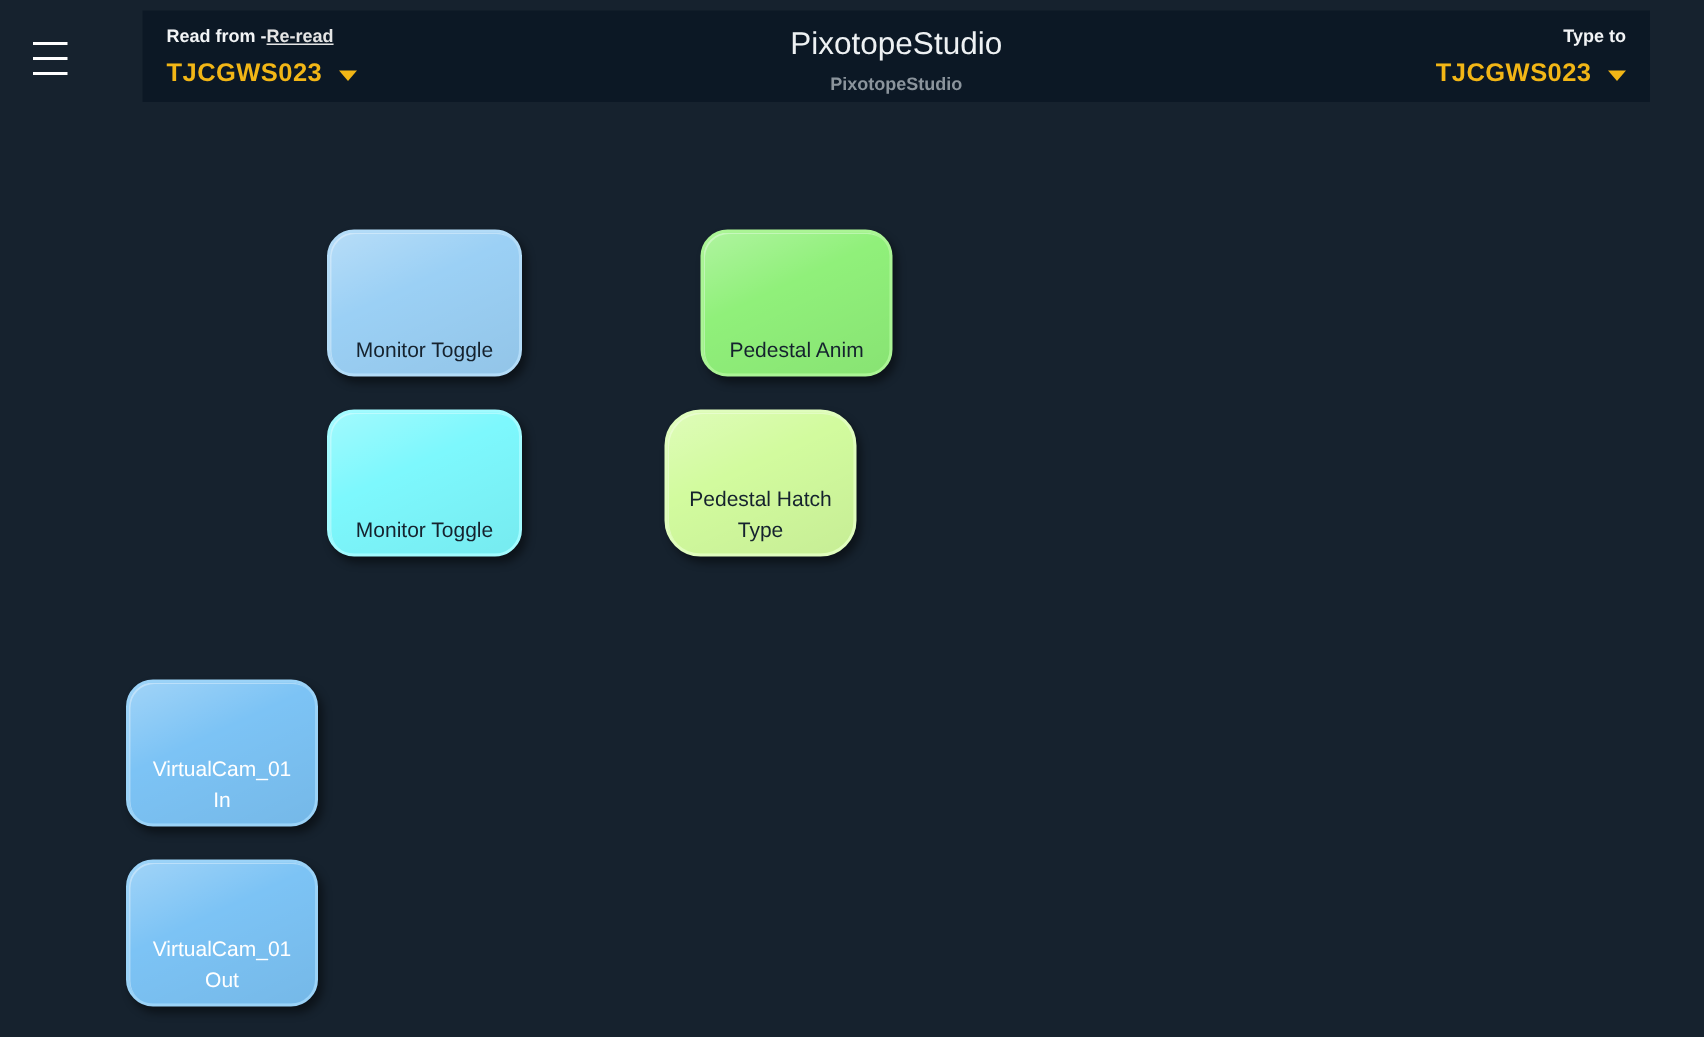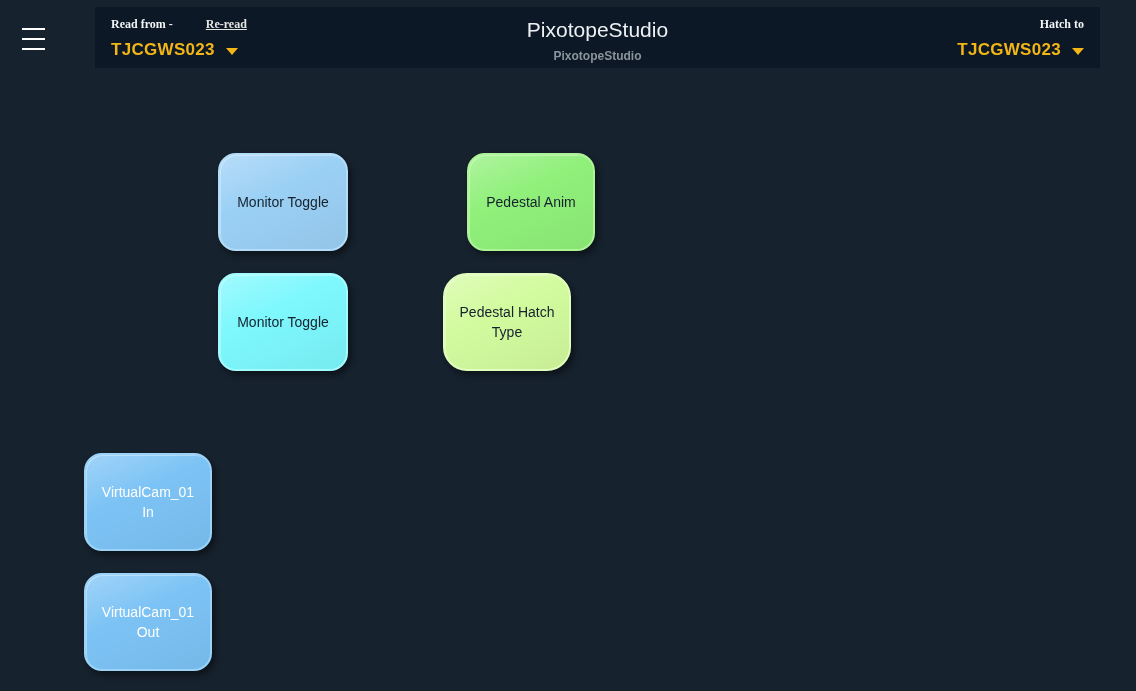--- a/index.html
+++ b/index.html
@@ -20,21 +20,21 @@
   }
   .menu-btn i { display:block; height:2px; background:#ffffff; }
 
   
   .header {
     position:absolute; left:95px; top:7px;
     width:1005px; height:61px;
     background:#0c1825;
   }
   .header-left { position:absolute; left:16px; top:10px; }
-  .read-row { display:flex; align-items:baseline; gap:33px;font-family:Liberation Serif, serif; }
+  .read-row { display:flex; align-items:baseline; gap:0; }
   .lbl-small { font-size:12px; font-weight:700; color:#f2f4f6; }
   .link-small {
     font-size:12px; font-weight:700; color:#e5e5e5;
     text-decoration:underline; cursor:pointer;
   }
   .device-row {
     margin-top:8px; display:flex; align-items:center; cursor:pointer;
   }
   .device-name {
     font-size:17px; font-weight:700; color:#f2b616; letter-spacing:0.3px;
@@ -54,21 +54,21 @@
   .header-right { position:absolute; right:16px; top:10px; text-align:right; }
   .header-right .read-row { justify-content:flex-end; }
   .header-right .device-row { justify-content:flex-end; }
 
   
   .btn {
     position:absolute;
     width:128px; height:98px;
     border-radius:18px;
     border:2px solid;
-    display:flex; align-items:center; justify-content:center;
+    display:flex; align-items:flex-end; justify-content:center;
     text-align:center;
     font-size:14px; line-height:1.45;
     padding:6px 12px;
     cursor:pointer;
     box-shadow: 3px 4px 6px rgba(0,0,0,0.45), inset 1px 1px 0 rgba(255,255,255,0.35);
     background-image:linear-gradient(155deg, rgba(255,255,255,0.28), rgba(255,255,255,0) 40%, rgba(0,0,0,0.05) 96%);
   }
   .btn-monitor      { left:218px; top:153px; width:130px; background-color:#9bd0f5; border-color:#b3dcf8; color:#15222e; }
   .btn-pedestal-anim{ left:443px; top:153px;               background-color:#90f07a; border-color:#abf595; color:#15222e;margin-left:24px; }
   .btn-colors       { left:218px; top:273px; width:130px; background-color:#7df8fd; border-color:#a2fbff; color:#15222e; }
@@ -100,21 +100,21 @@
     </div>
   </div>
 
   <div class="header-center">
     <div class="app-title">PixotopeStudio</div>
     <div class="app-subtitle">PixotopeStudio</div>
   </div>
 
   <div class="header-right">
     <div class="read-row">
-      <span class="lbl-small">Hatch to</span>
+      <span class="lbl-small">Type to</span>
     </div>
     <div class="device-row">
       <span class="device-name">TJCGWS023</span>
       <span class="chevron-down"></span>
     </div>
   </div>
 
 </div>
 
 <div class="btn btn-monitor">

